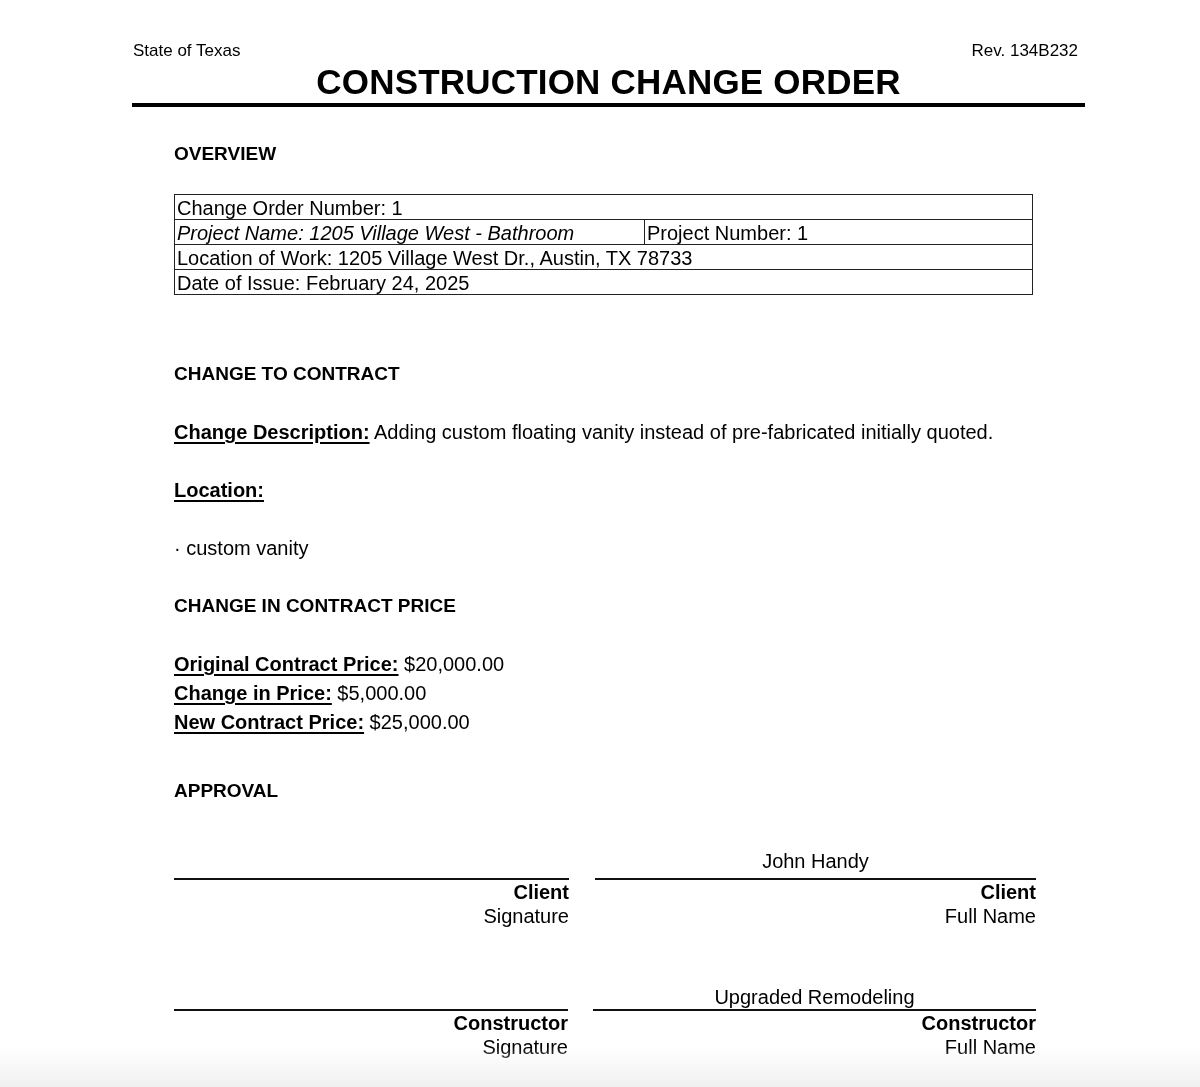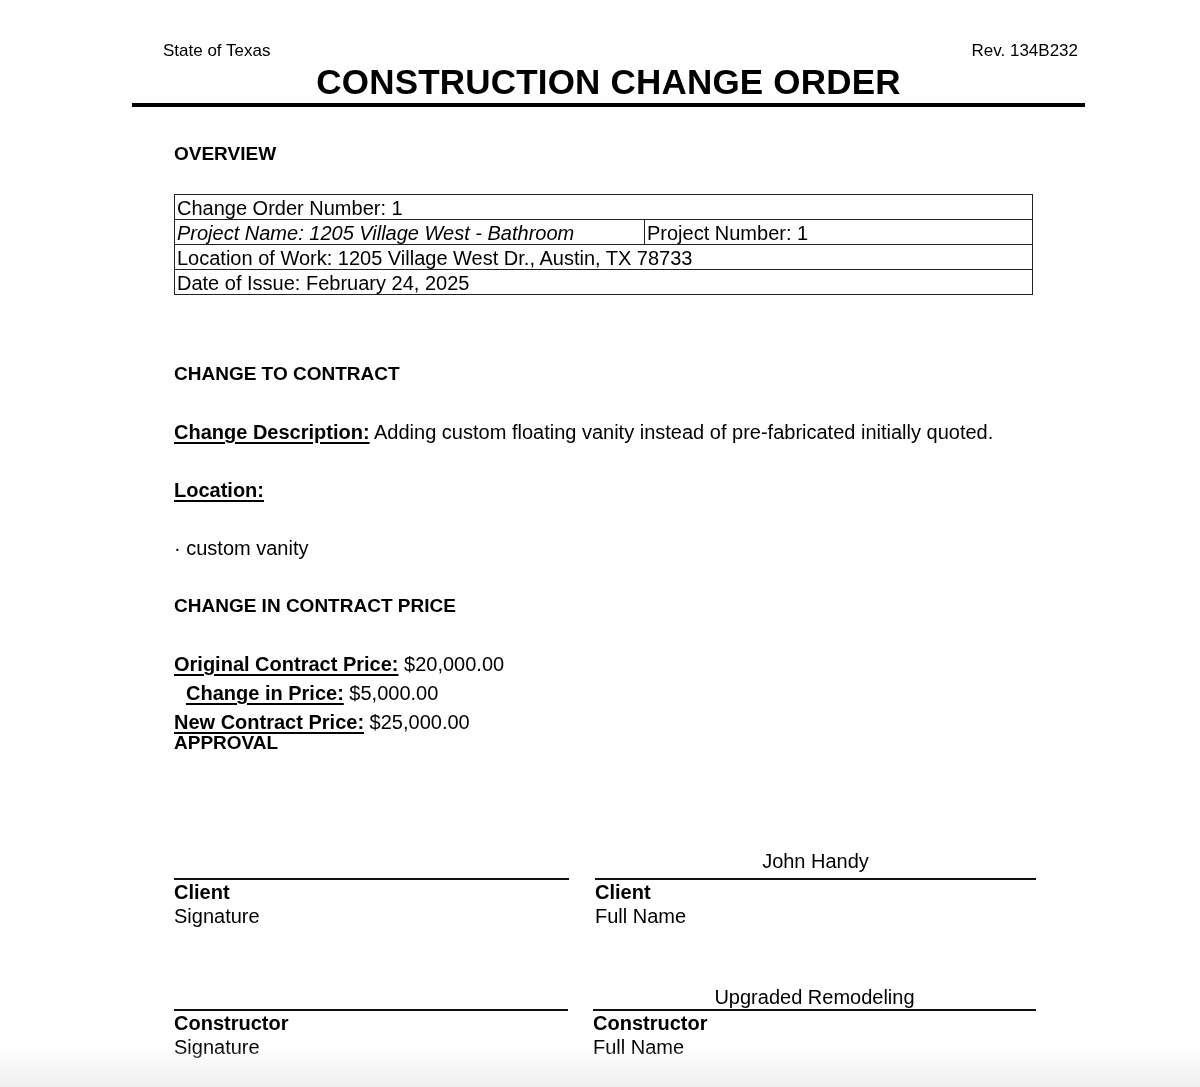--- a/index.html
+++ b/index.html
@@ -16,21 +16,21 @@
       overflow: hidden;
     }
     .bottom-fade {
       position: absolute;
       left: 0; right: 0; bottom: 0;
       height: 40px;
       background: linear-gradient(to bottom, rgba(255,255,255,0), #f0f0f0);
     }
     .abs { position: absolute; white-space: nowrap; }
 
-    .state { left: 133px; top: 41px; font-size: 17px; margin-left: 30px; }
+    .state { left: 133px; top: 41px; font-size: 17px; }
     .rev { right: 122px; top: 41px; font-size: 17px; }
     .title {
       left: 0; width: 1217px; text-align: center;
       top: 62px; font-size: 35px; font-weight: bold; letter-spacing: 0.2px;
     }
     .title-rule {
       position: absolute; left: 132px; top: 103px; width: 953px; height: 4px; background: #000;
     }
 
     .section-heading { font-size: 19px; font-weight: bold; left: 174px; }
@@ -49,21 +49,21 @@
       line-height: 22px;
       vertical-align: bottom;
       white-space: nowrap;
     }
     td.left-col { width: 465px; font-style: italic; }
 
     .para { left: 174px; font-size: 20px; }
     .u { text-decoration: underline; text-underline-offset: 3px; font-weight: bold; }
 
     .sig-line { position: absolute; height: 1.5px; background: #111; }
-    .sig-block { position: absolute; text-align: left; font-size: 20px; line-height: 24px; }
+    .sig-block { position: absolute; text-align: right; font-size: 20px; line-height: 24px; }
     .sig-role { font-weight: bold; }
     .sig-value { position: absolute; text-align: center; font-size: 20px; }
   </style>
 </head>
 <body>
 
 <div class="abs state">State of Texas</div>
 <div class="abs rev">Rev. 134B232</div>
 <div class="abs title">CONSTRUCTION CHANGE ORDER</div>
 <div class="title-rule"></div>
@@ -96,28 +96,28 @@
 
 <div class="abs para u" style="top:479px;">Location:</div>
 
 <div class="abs para" style="top:537px;">· custom vanity</div>
 
 <div class="abs section-heading" style="top:595px;">CHANGE IN CONTRACT PRICE</div>
 
 <div class="abs para" style="top:653px;">
   <span class="u">Original Contract Price:</span><span> $20,000.00</span>
 </div>
-<div class="abs para" style="top:682px;margin-left:12px;">
+<div class="abs para" style="top:682px;">
   <span class="u">Change in Price:</span><span> $5,000.00</span>
 </div>
 <div class="abs para" style="top:711px;">
   <span class="u">New Contract Price:</span><span> $25,000.00</span>
 </div>
 
-<div class="abs section-heading" style="top:732px;">APPROVAL</div>
+<div class="abs section-heading" style="top:780px;">APPROVAL</div>
 
 <div class="sig-value" style="left:174px; width:395px; top:850px;"></div>
 <div class="sig-line" style="left:174px; width:395px; top:878px;"></div>
 <div class="sig-block" style="left:174px; width:395px; top:880px;">
   <div class="sig-role">Client</div>
   <div>Signature</div>
 </div>
 
 <div class="sig-value" style="left:595px; width:441px; top:850px;">John Handy</div>
 <div class="sig-line" style="left:595px; width:441px; top:878px;"></div>

